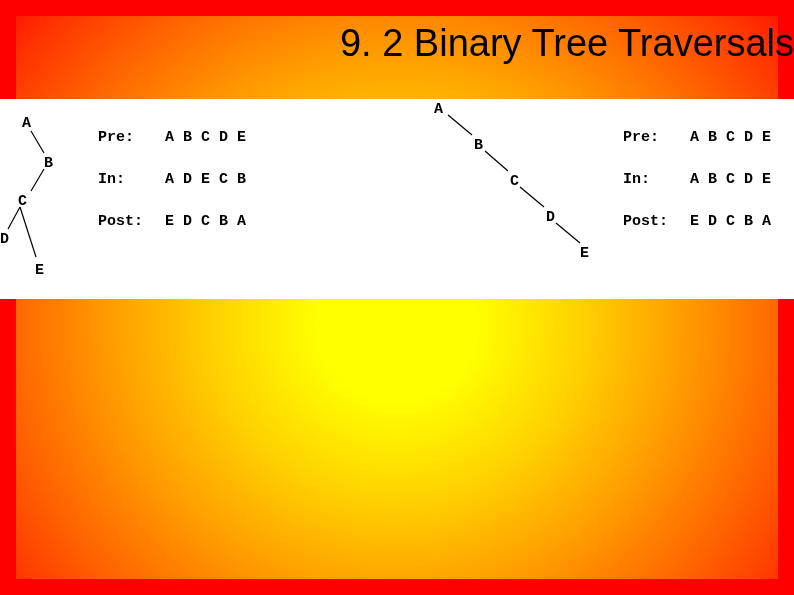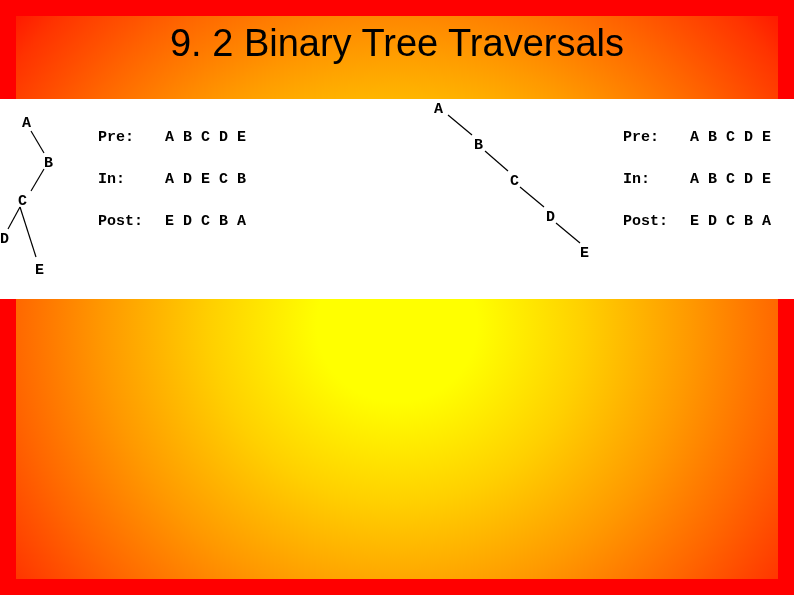--- a/index.html
+++ b/index.html
@@ -25,21 +25,21 @@
       #ff9900 55%,
       #ff6600 72%,
       #ff3300 88%,
       #ff0000 100%);
   }
   .title {
     position: absolute;
     top: 22px;
     left: 0;
     right: 0;
-    text-align: center;
+    text-align: right;
     font-size: 38px;
     color: #000;
     font-family: Arial, sans-serif;
   }
   .diagram-strip {
     position: absolute;
     top: 99px;
     left: 0;
     right: 0;
     height: 200px;

